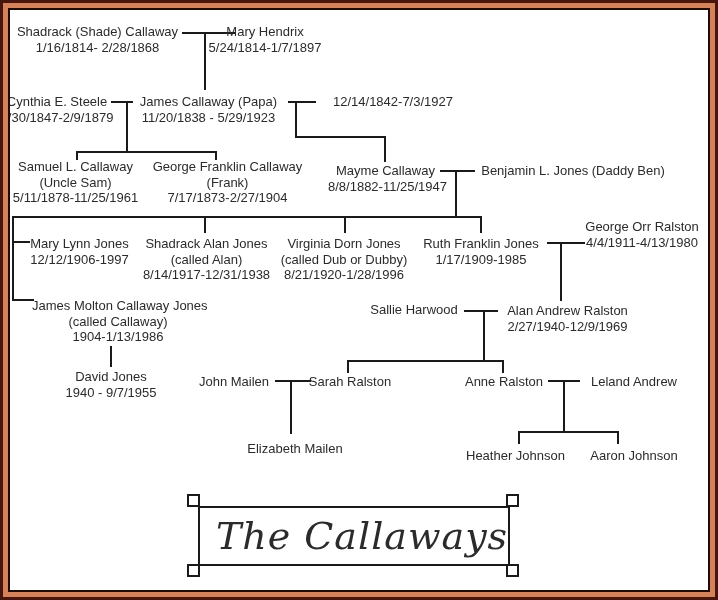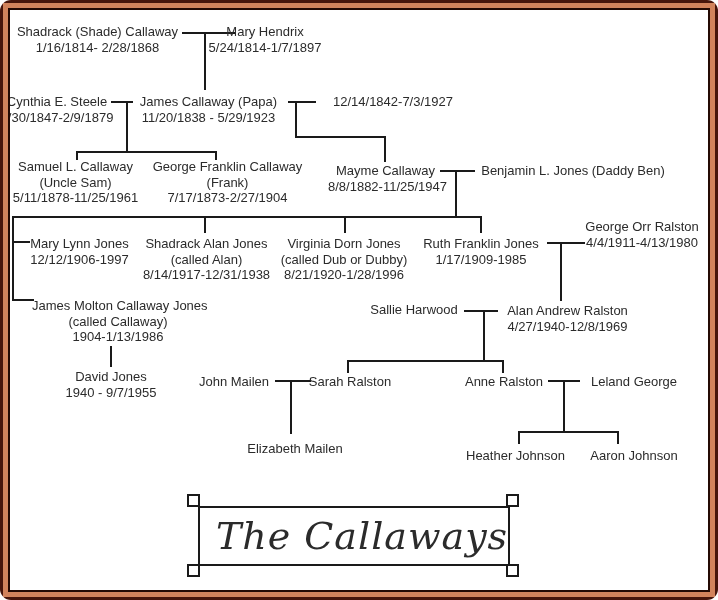--- a/index.html
+++ b/index.html
@@ -1,19 +1,18 @@
 <!DOCTYPE html>
 <html style="--frame-outer: #47150b; --frame-band: #d2835c; --frame-inner: #240a04; --line-color: #1a1a1a; --text-color: #2b2b2b;"><head>
 <meta charset="utf-8">
 <style>
   html,body{margin:0;padding:0;background:#fff;}
   #canvas{
     position:relative;width:718px;height:600px;background:#fff;overflow:hidden;
     font-family:"Liberation Sans",sans-serif;
-    border-radius:11px;
   }
   
   .frame-outer{position:absolute;inset:0;border:3px solid var(--frame-outer,#47150b);pointer-events:none;z-index:9;}
   .frame-band{position:absolute;inset:3px;border:5px solid var(--frame-band,#d2835c);pointer-events:none;z-index:9;}
   .frame-inner{position:absolute;inset:8px;border:2px solid var(--frame-inner,#240a04);pointer-events:none;z-index:9;}
 
   .person{
     position:absolute;text-align:center;font-size:13px;line-height:15.5px;
     color:var(--text-color,#2b2b2b);white-space:nowrap;z-index:2;
   }
@@ -103,34 +102,34 @@
 
   <div class="person" style="left:55px;top:369px;width:112px">
     <div>David Jones</div>
     <div>1940 - 9/7/1955</div>
   </div>
   <div class="person" style="left:366px;top:302px;width:96px">
     <div>Sallie Harwood</div>
   </div>
   <div class="person" style="left:500px;top:303px;width:135px">
     <div>Alan Andrew Ralston</div>
-    <div>4/27/1940-12/8/1969</div>
+    <div>2/27/1940-12/9/1969</div>
   </div>
 
   <div class="person" style="left:196px;top:374px;width:76px">
     <div>John Mailen</div>
   </div>
   <div class="person" style="left:308px;top:374px;width:84px">
     <div>Sarah Ralston</div>
   </div>
   <div class="person" style="left:463px;top:374px;width:82px">
     <div>Anne Ralston</div>
   </div>
   <div class="person" style="left:581px;top:374px;width:106px">
-    <div>Leland George</div>
+    <div>Leland Andrew</div>
   </div>
 
   <div class="person" style="left:245px;top:441px;width:100px">
     <div>Elizabeth Mailen</div>
   </div>
   <div class="person" style="left:466px;top:448px;width:99px">
     <div>Heather Johnson</div>
   </div>
   <div class="person" style="left:588px;top:448px;width:92px">
     <div>Aaron Johnson</div>

